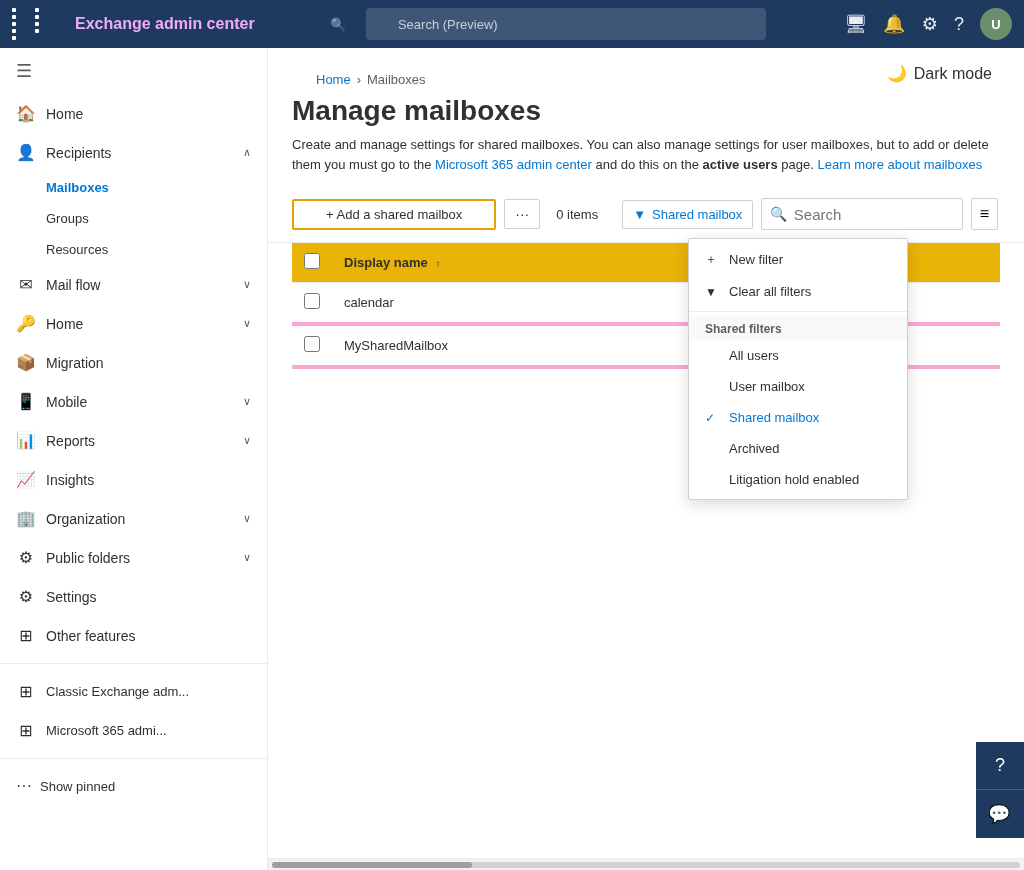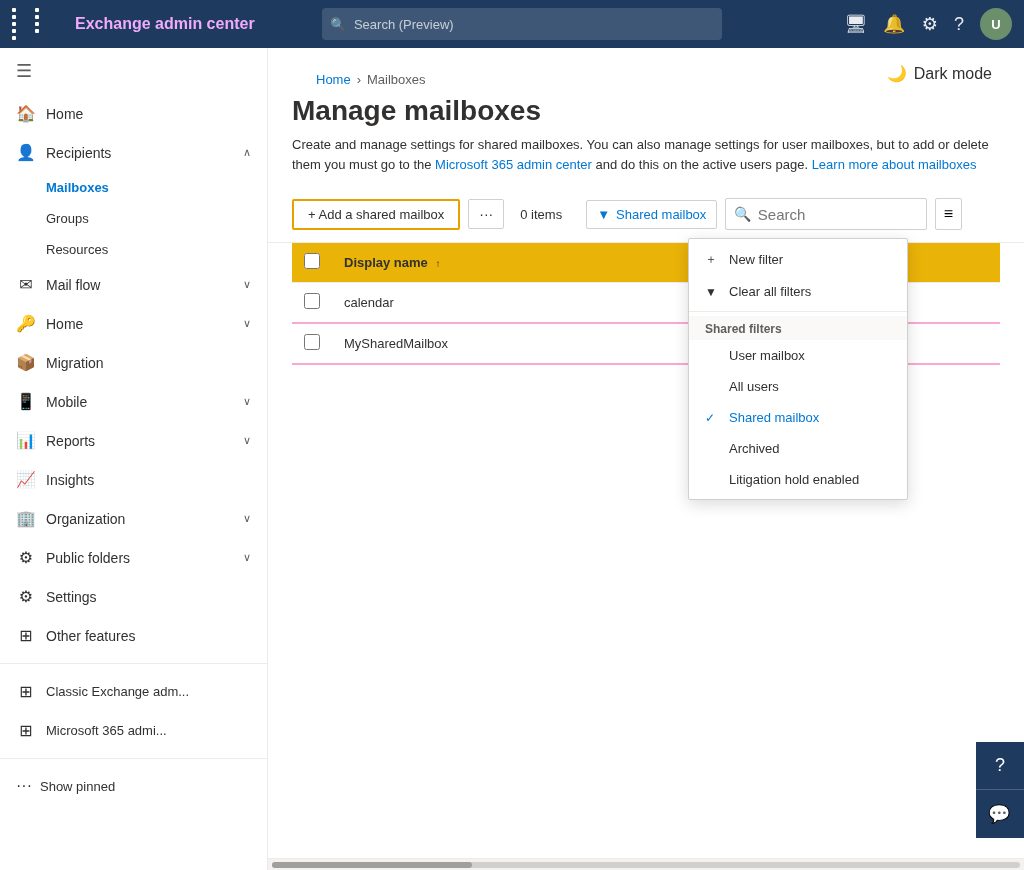--- a/index.html
+++ b/index.html
@@ -4,21 +4,21 @@
   <style>
     * { box-sizing: border-box; margin: 0; padding: 0; }
     body { font-family: 'Segoe UI', sans-serif; font-size: 14px; color: #323130; background: #f3f2f1; display: flex; flex-direction: column; height: 870px; overflow: hidden; }
 
     
     .topbar { background: #1e3a5f; display: flex; align-items: center; height: 48px; padding: 0 12px; flex-shrink: 0; gap: 12px; }
     .topbar-grid { display: grid; grid-template-columns: 20px 20px; gap: 3px; cursor: pointer; }
     .topbar-grid span { width: 4px; height: 4px; background: #fff; display: block; border-radius: 1px; }
     .topbar-title { color: #f0abfc; font-size: 16px; font-weight: 600; margin-left: 8px; flex: 0 0 auto; }
     .topbar-search { flex: 1; max-width: 400px; margin: 0 auto; position: relative; }
-    .topbar-search input { width: 100%; height: 32px; border-radius: 4px; border: none; padding: 0 12px 0 32px; background: rgba(255,255,255,0.15); color: #0ea5e9; font-size: 13px; outline: none; }
+    .topbar-search input { width: 100%; height: 32px; border-radius: 4px; border: none; padding: 0 12px 0 32px; background: rgba(255,255,255,0.15); color: #0ea5e9; font-size: 13px; outline: none; margin-left: 44px; }
     .topbar-search input::placeholder { color: rgba(255,255,255,0.7); }
     .topbar-search-icon { position: absolute; left: 8px; top: 50%; transform: translateY(-50%); color: rgba(255,255,255,0.7); font-size: 13px; }
     .topbar-icons { display: flex; align-items: center; gap: 16px; margin-left: auto; color: #fff; font-size: 18px; }
     .topbar-icons span { cursor: pointer; opacity: 0.9; }
     .topbar-avatar { width: 32px; height: 32px; border-radius: 50%; background: #6b8e6b; display: flex; align-items: center; justify-content: center; color: #fff; font-size: 13px; font-weight: 600; cursor: pointer; }
 
     
     .layout { display: flex; flex: 1; overflow: hidden; }
 
     
@@ -44,46 +44,46 @@
     .breadcrumb a { color: #0078d4; text-decoration: none; }
     .breadcrumb-sep { color: #605e5c; }
     .darkmode-btn { display: flex; align-items: center; gap: 6px; color: #323130; font-size: 13px; cursor: pointer; padding: 4px 8px; }
     .darkmode-btn span { font-size: 16px; }
 
     
     .page-header { padding: 8px 24px 12px; }
     .page-title { font-size: 28px; font-weight: 600; color: #323130; margin-bottom: 8px; }
     .page-desc { font-size: 13px; color: #323130; line-height: 1.5; max-width: 720px; }
     .page-desc a { color: #0078d4; text-decoration: none; }
-    .page-desc strong { font-weight: 400; margin-top: 42px; }
+    .page-desc strong { font-weight: 700; margin-top: 42px; }
 
     
     .toolbar { padding: 12px 24px; display: flex; align-items: center; gap: 8px; border-bottom: 1px solid #edebe9; position: relative; }
-    .btn-add { display: flex; align-items: center; gap: 6px; padding: 6px 14px; border: 2px solid #e8a000; background: #fff; color: #323130; font-size: 13px; cursor: pointer; border-radius: 2px; font-family: 'Segoe UI', sans-serif; }
+    .btn-add { display: flex; align-items: center; gap: 6px; padding: 6px 32px; border: 2px solid #e8a000; background: #fff; color: #323130; font-size: 13px; cursor: pointer; border-radius: 2px; font-family: 'Segoe UI', sans-serif; }
     .btn-more { padding: 6px 10px; border: 1px solid #d2d0ce; background: #fff; cursor: pointer; border-radius: 2px; font-size: 14px; color: #323130; }
     .items-count { margin-left: 8px; color: #323130; font-size: 13px; }
     .filter-section { display: flex; align-items: center; gap: 8px; margin-left: 16px; position: relative; }
     .filter-btn { display: flex; align-items: center; gap: 6px; padding: 6px 10px; border: 1px solid #d2d0ce; background: #fff; cursor: pointer; border-radius: 2px; font-size: 13px; color: #0078d4; }
     .search-box { display: flex; align-items: center; border: 1px solid #d2d0ce; border-radius: 2px; padding: 0 8px; height: 32px; gap: 6px; background: #fff; }
     .search-box input { border: none; outline: none; font-size: 15px; width: 160px; font-family: 'Segoe UI', sans-serif; }
     .lines-btn { padding: 6px 8px; border: 1px solid #d2d0ce; background: #fff; cursor: pointer; border-radius: 2px; font-size: 16px; }
 
     
     .dropdown-menu { position: absolute; top: 52px; left: 420px; background: #fff; border: 1px solid #d2d0ce; border-radius: 2px; box-shadow: 0 4px 16px rgba(0,0,0,0.15); z-index: 100; width: 220px; padding: 4px 0; }
     .dropdown-item { display: flex; align-items: center; gap: 8px; padding: 8px 16px; cursor: pointer; font-size: 13px; color: #323130; }
     .dropdown-item.checked { color: #0078d4; }
     .dropdown-item .check-icon { width: 16px; font-size: 12px; }
     .dropdown-section-header { padding: 6px 16px 4px; font-size: 12px; font-weight: 600; color: #605e5c; background: #faf9f8; }
     .dropdown-separator { border: none; border-top: 1px solid #edebe9; margin: 4px 0; }
 
     
     .table-area { padding: 0 24px; flex: 1; overflow: auto; }
     .mailbox-table { width: 100%; border-collapse: collapse; }
     .mailbox-table th { text-align: left; padding: 10px 12px; font-size: 13px; font-weight: 600; color: #323130; border-bottom: 1px solid #edebe9; background: #eab308; }
-    .mailbox-table td { padding: 10px 12px; font-size: 13px; color: #323130; border-bottom: 2px solid #f9a8d4; }
+    .mailbox-table td { padding: 10px 12px; font-size: 13px; color: #323130; border-bottom: 4px solid #f9a8d4; }
     .col-check { width: 36px; }
     .sort-icon { margin-left: 4px; font-size: 10px; }
     input[type="checkbox"] { width: 16px; height: 16px; cursor: pointer; }
 
     
     .scrollbar-area { height: 12px; background: #f3f2f1; border-top: 1px solid #edebe9; display: flex; align-items: center; padding: 0 4px; }
     .scrollbar-track { flex: 1; height: 6px; background: #d2d0ce; border-radius: 3px; position: relative; }
     .scrollbar-thumb { position: absolute; left: 0; width: 200px; height: 6px; background: #a19f9d; border-radius: 3px; }
 
     
@@ -265,25 +265,25 @@
           <span>New filter</span>
         </div>
         <div class="dropdown-item">
           <span class="check-icon">▼</span>
           <span>Clear all filters</span>
         </div>
         <hr class="dropdown-separator">
         <div class="dropdown-section-header">Shared filters</div>
         <div class="dropdown-item">
           <span class="check-icon"></span>
+          <span>All users</span>
+        </div>
+        <div class="dropdown-item">
+          <span class="check-icon"></span>
           <span>User mailbox</span>
-        </div>
-        <div class="dropdown-item">
-          <span class="check-icon"></span>
-          <span>All users</span>
         </div>
         <div class="dropdown-item checked">
           <span class="check-icon">✓</span>
           <span>Shared mailbox</span>
         </div>
         <div class="dropdown-item">
           <span class="check-icon"></span>
           <span>Archived</span>
         </div>
         <div class="dropdown-item">

